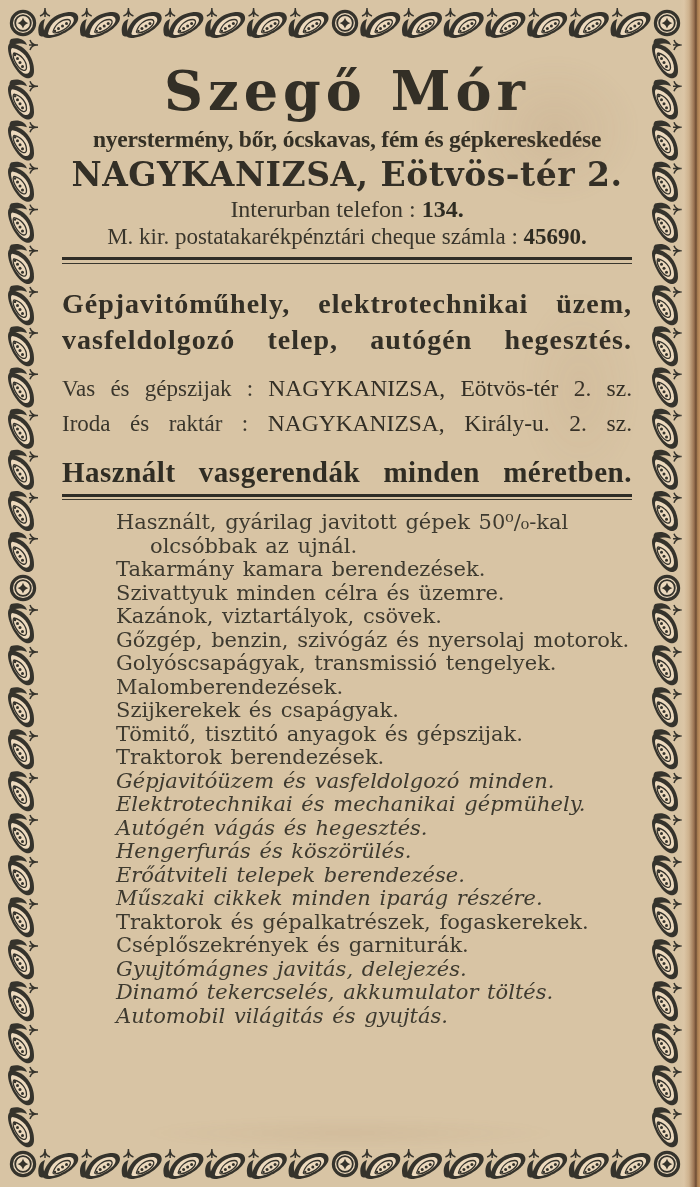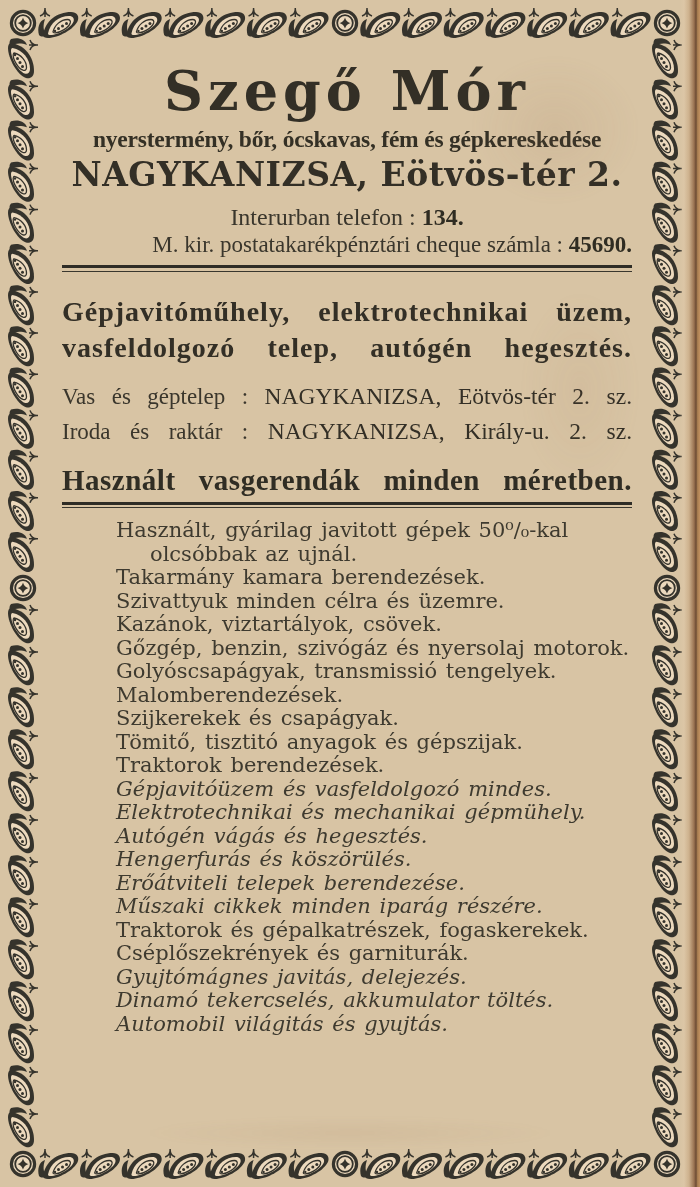--- a/index.html
+++ b/index.html
@@ -26,22 +26,22 @@
   }
   .subtitle{
     margin-top:6px;text-align:center;white-space:nowrap;
     font-size:23.5px;font-weight:bold;letter-spacing:-0.2px;color:#343025;
   }
   .address{
     margin-top:2px;text-align:center;white-space:nowrap;
     font-family:"DejaVu Serif","Liberation Serif",serif;
     font-size:33px;font-weight:bold;letter-spacing:0.5px;color:#332f26;
   }
-  .phone{margin-top:10px;text-align:center;font-size:24px;white-space:nowrap;}
-  .account{margin-top:1px;text-align:right;font-size:23px;white-space:nowrap;}
+  .phone{margin-top:2px;text-align:center;font-size:24px;white-space:nowrap;}
+  .account{margin-top:1px;text-align:center;font-size:23px;white-space:nowrap;}
   .phone b,.account b{font-weight:bold;color:#2f2c22;}
   .rule-double{margin-top:7px;height:3px;border-top:3px solid #2f2d26;border-bottom:1.5px solid #3a372e;}
   .services{margin-top:22px;font-weight:bold;font-size:28px;letter-spacing:1px;color:#332f26;}
   .jl{text-align:justify;text-align-last:justify;line-height:1.28;}
   .locations{margin-top:14px;}
   .loc-row{font-size:23px;line-height:34px;white-space:nowrap;text-align:justify;text-align-last:justify;}
   .loc-row .city,.loc-row .street{font-weight:normal;font-size:23.5px;color:#332f26;}
   .banner{
     margin-top:16px;font-weight:bold;font-size:29px;letter-spacing:0.5px;color:#302d24;
     text-align:justify;text-align-last:justify;white-space:nowrap;
@@ -211,21 +211,21 @@
 
     <div class="rule-double"></div>
 
     <div class="services">
       <div class="jl">Gépjavitóműhely, elektrotechnikai üzem,</div>
       <div class="jl">vasfeldolgozó telep, autógén hegesztés.</div>
     </div>
 
     <div class="locations">
       <div class="loc-row">
-        <span>Vas és géptelep :</span>
+        <span>Vas és gépszijak :</span>
         <span class="city">NAGYKANIZSA,</span>
         <span class="street">Eötvös-tér 2. sz.</span>
       </div>
       <div class="loc-row">
         <span>Iroda és raktár :</span>
         <span class="city">NAGYKANIZSA,</span>
         <span class="street">Király-u. 2. sz.</span>
       </div>
     </div>
 
@@ -236,21 +236,21 @@
         <div class="list-item">Használt, gyárilag javitott gépek 50⁰/₀-kal olcsób­bak az ujnál.</div>
         <div class="list-item">Takarmány kamara berendezések.</div>
         <div class="list-item">Szivattyuk minden célra és üzemre.</div>
         <div class="list-item">Kazánok, viztartályok, csövek.</div>
         <div class="list-item">Gőzgép, benzin, szivógáz és nyersolaj motorok.</div>
         <div class="list-item">Golyóscsapágyak, transmissió tengelyek.</div>
         <div class="list-item">Malomberendezések.</div>
         <div class="list-item">Szijkerekek és csapágyak.</div>
         <div class="list-item">Tömitő, tisztitó anyagok és gépszijak.</div>
         <div class="list-item">Traktorok berendezések.</div>
-        <div class="list-item italic">Gépjavitóüzem és vasfeldolgozó mindes.</div>
+        <div class="list-item italic">Gépjavitóüzem és vasfeldolgozó minden.</div>
         <div class="list-item italic">Elektrotechnikai és mechanikai gépmühely.</div>
         <div class="list-item italic">Autógén vágás és hegesztés.</div>
         <div class="list-item italic">Hengerfurás és köszörülés.</div>
         <div class="list-item italic">Erőátviteli telepek berendezése.</div>
         <div class="list-item italic">Műszaki cikkek minden iparág részére.</div>
         <div class="list-item">Traktorok és gépalkatrészek, fogaskerekek.</div>
         <div class="list-item">Cséplőszekrények és garniturák.</div>
         <div class="list-item italic">Gyujtómágnes javitás, delejezés.</div>
         <div class="list-item italic">Dinamó tekercselés, akkumulator töltés.</div>
         <div class="list-item italic">Automobil világitás és gyujtás.</div>

